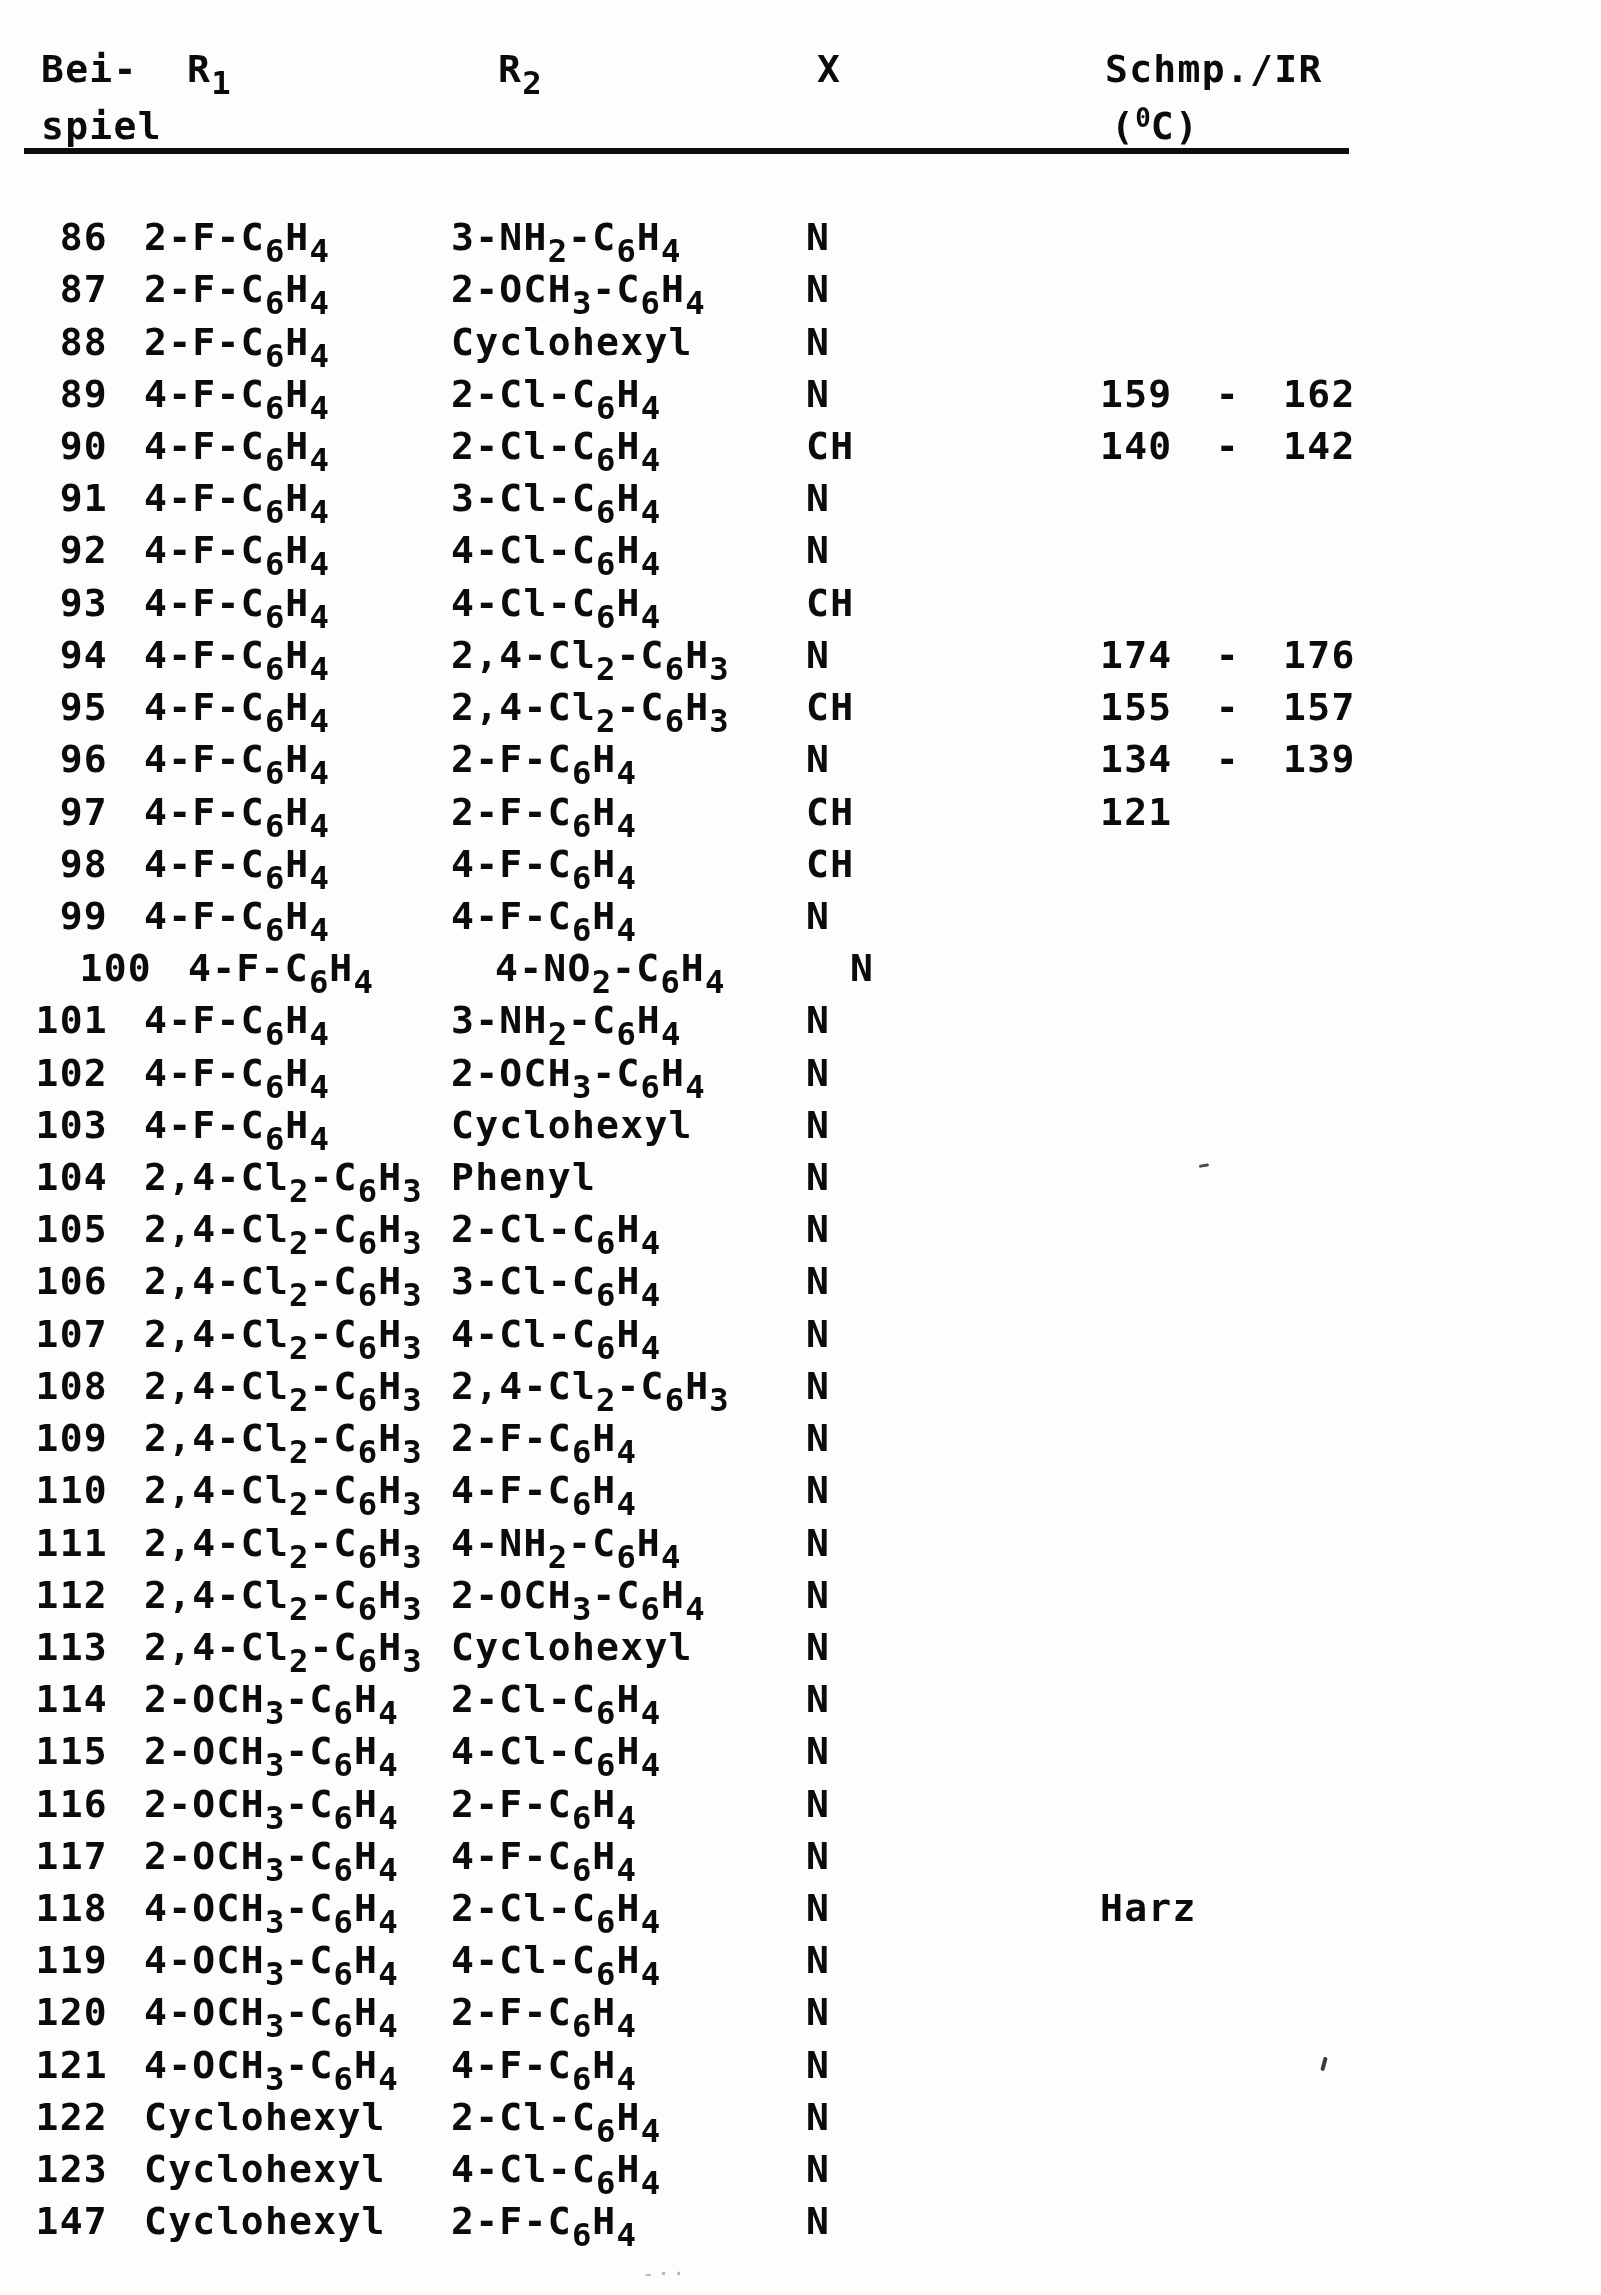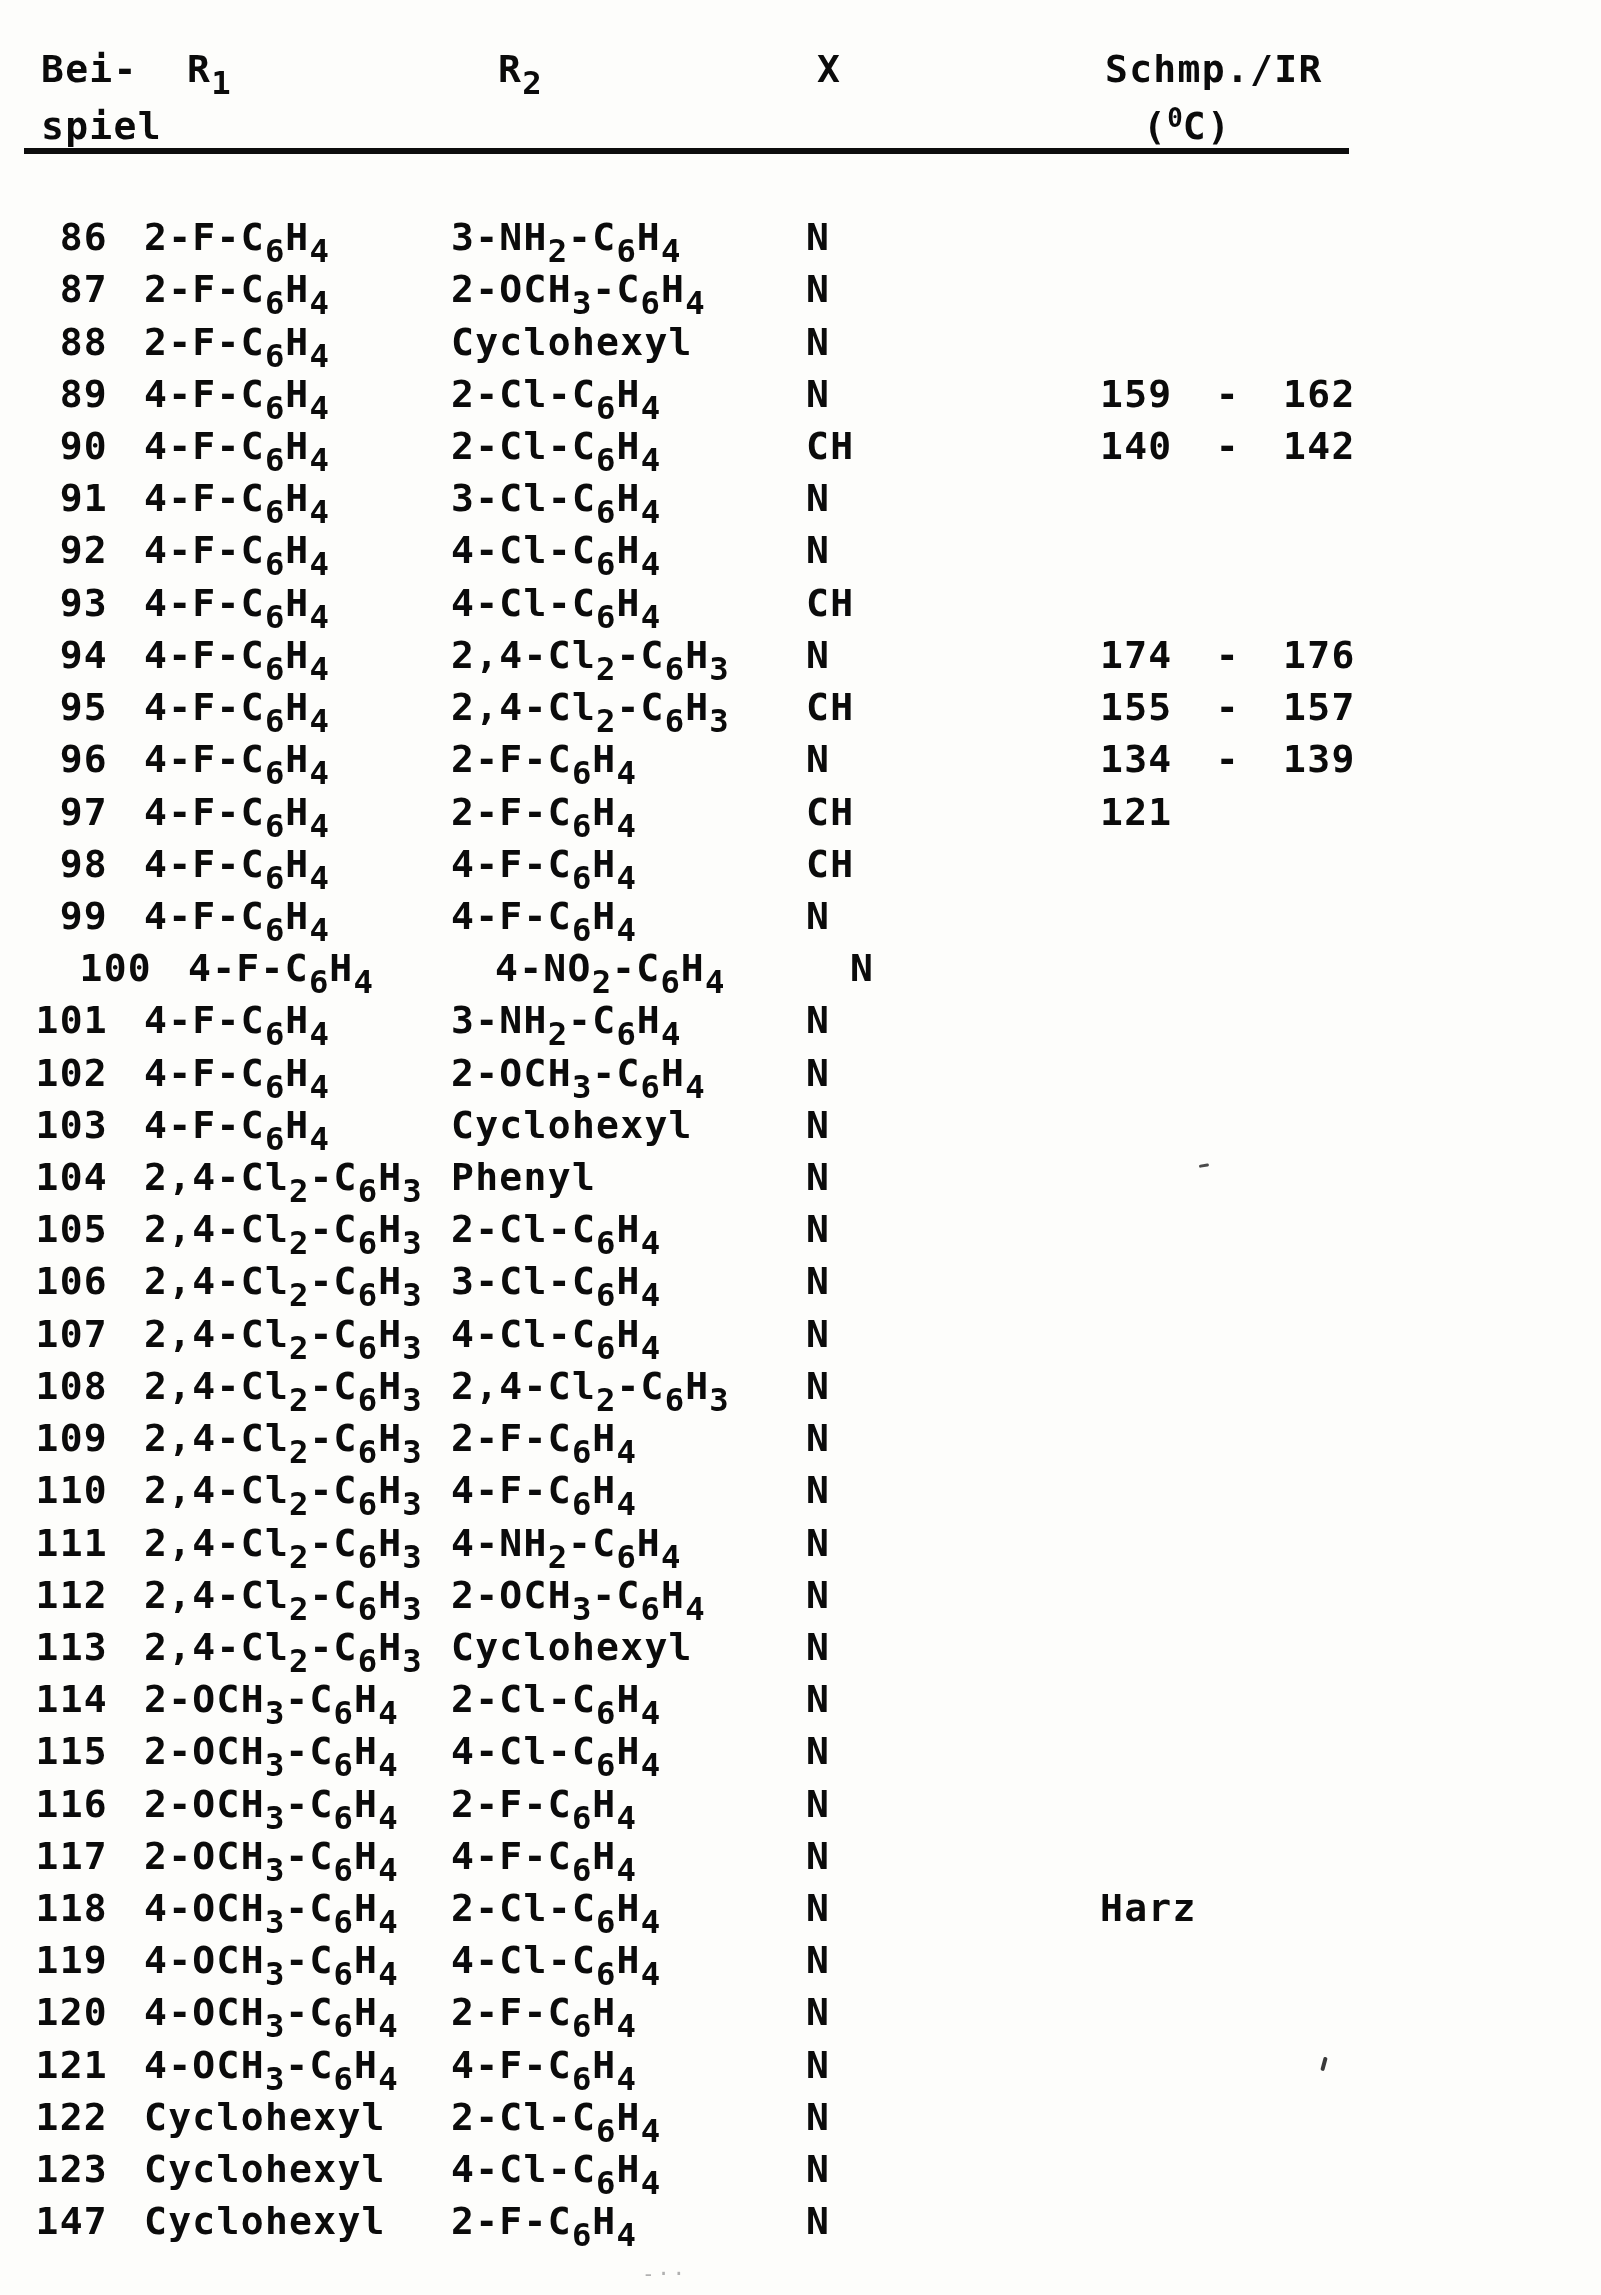--- a/index.html
+++ b/index.html
@@ -40,21 +40,21 @@
   <span class="abs" style="left:187px;top:50px"><span>R</span><span class="sb">1</span></span>
 
   <span class="abs" style="left:498px;top:50px"><span>R</span><span class="sb">2</span></span>
 
   <span class="abs" style="left:817px;top:50px">X</span>
 
   <span class="abs" style="left:1105px;top:50px">Schmp./IR</span>
 
   <span class="abs" style="left:41px;top:107px">spiel</span>
 
-  <span class="abs" style="left:1143px;top:107px"><span>(</span><span class="sp">0</span><span>C)</span></span>
+  <span class="abs" style="left:1111px;top:107px"><span>(</span><span class="sp">0</span><span>C)</span></span>
 
   <div class="rule" style="left:24px;top:148px;width:1325px;height:6px"></div>
 
   <div id="rows">
       <div class="row" style="top: 218px;">
         <span class="cell c-num">86</span>
         <span class="cell c-r1">2-F-C<span class="sb">6</span>H<span class="sb">4</span></span>
         <span class="cell c-r2">3-NH<span class="sb">2</span>-C<span class="sb">6</span>H<span class="sb">4</span></span>
         <span class="cell c-x">N</span>
       </div>

